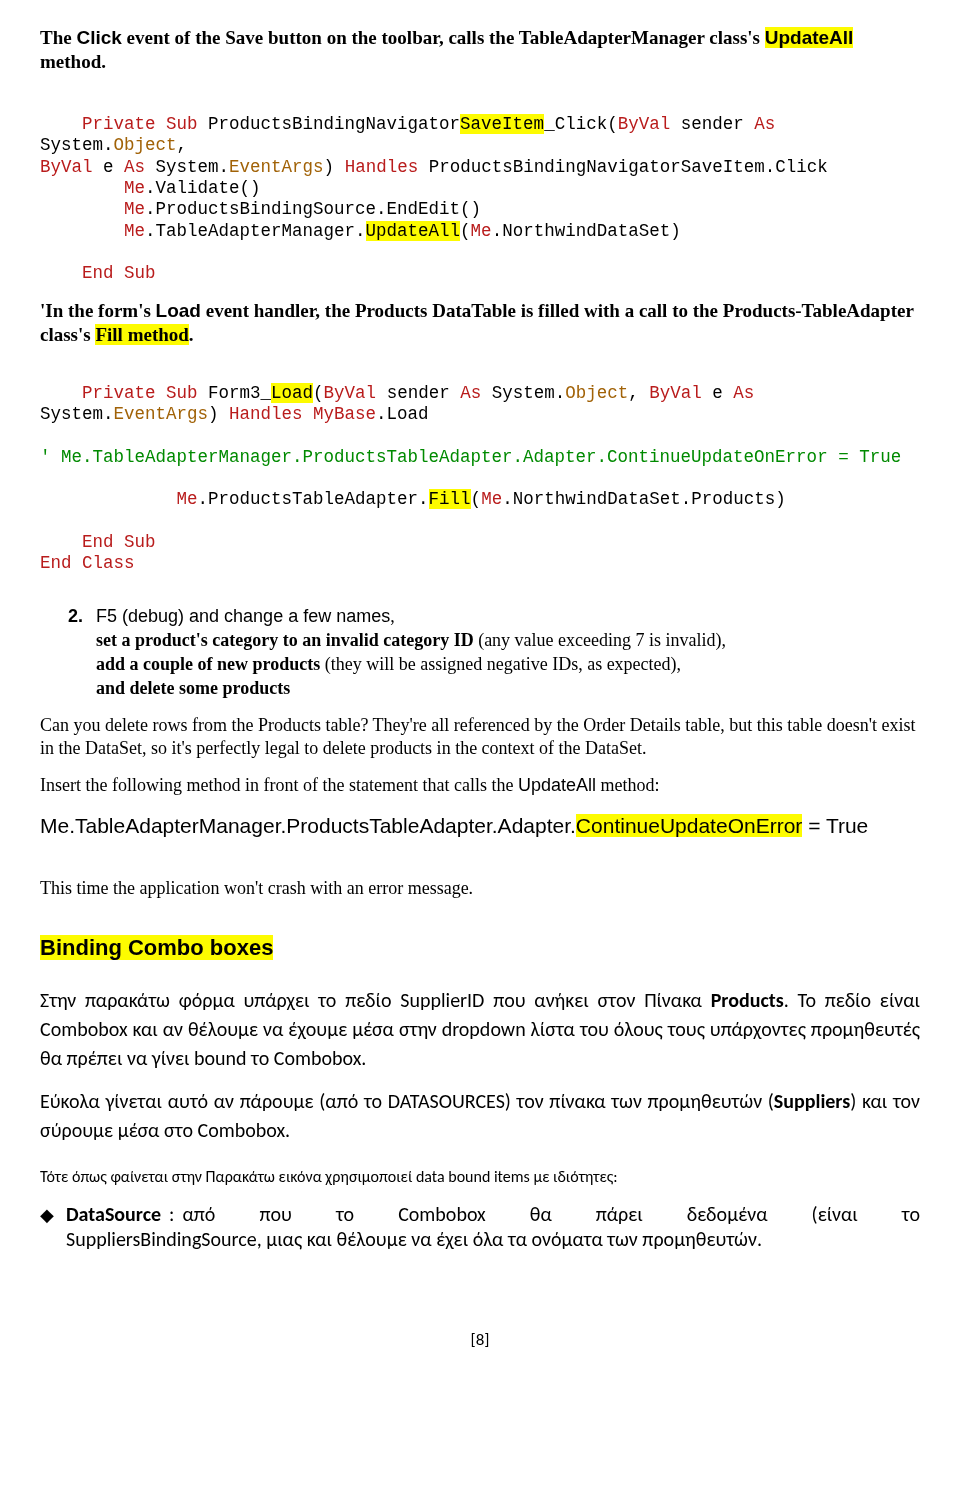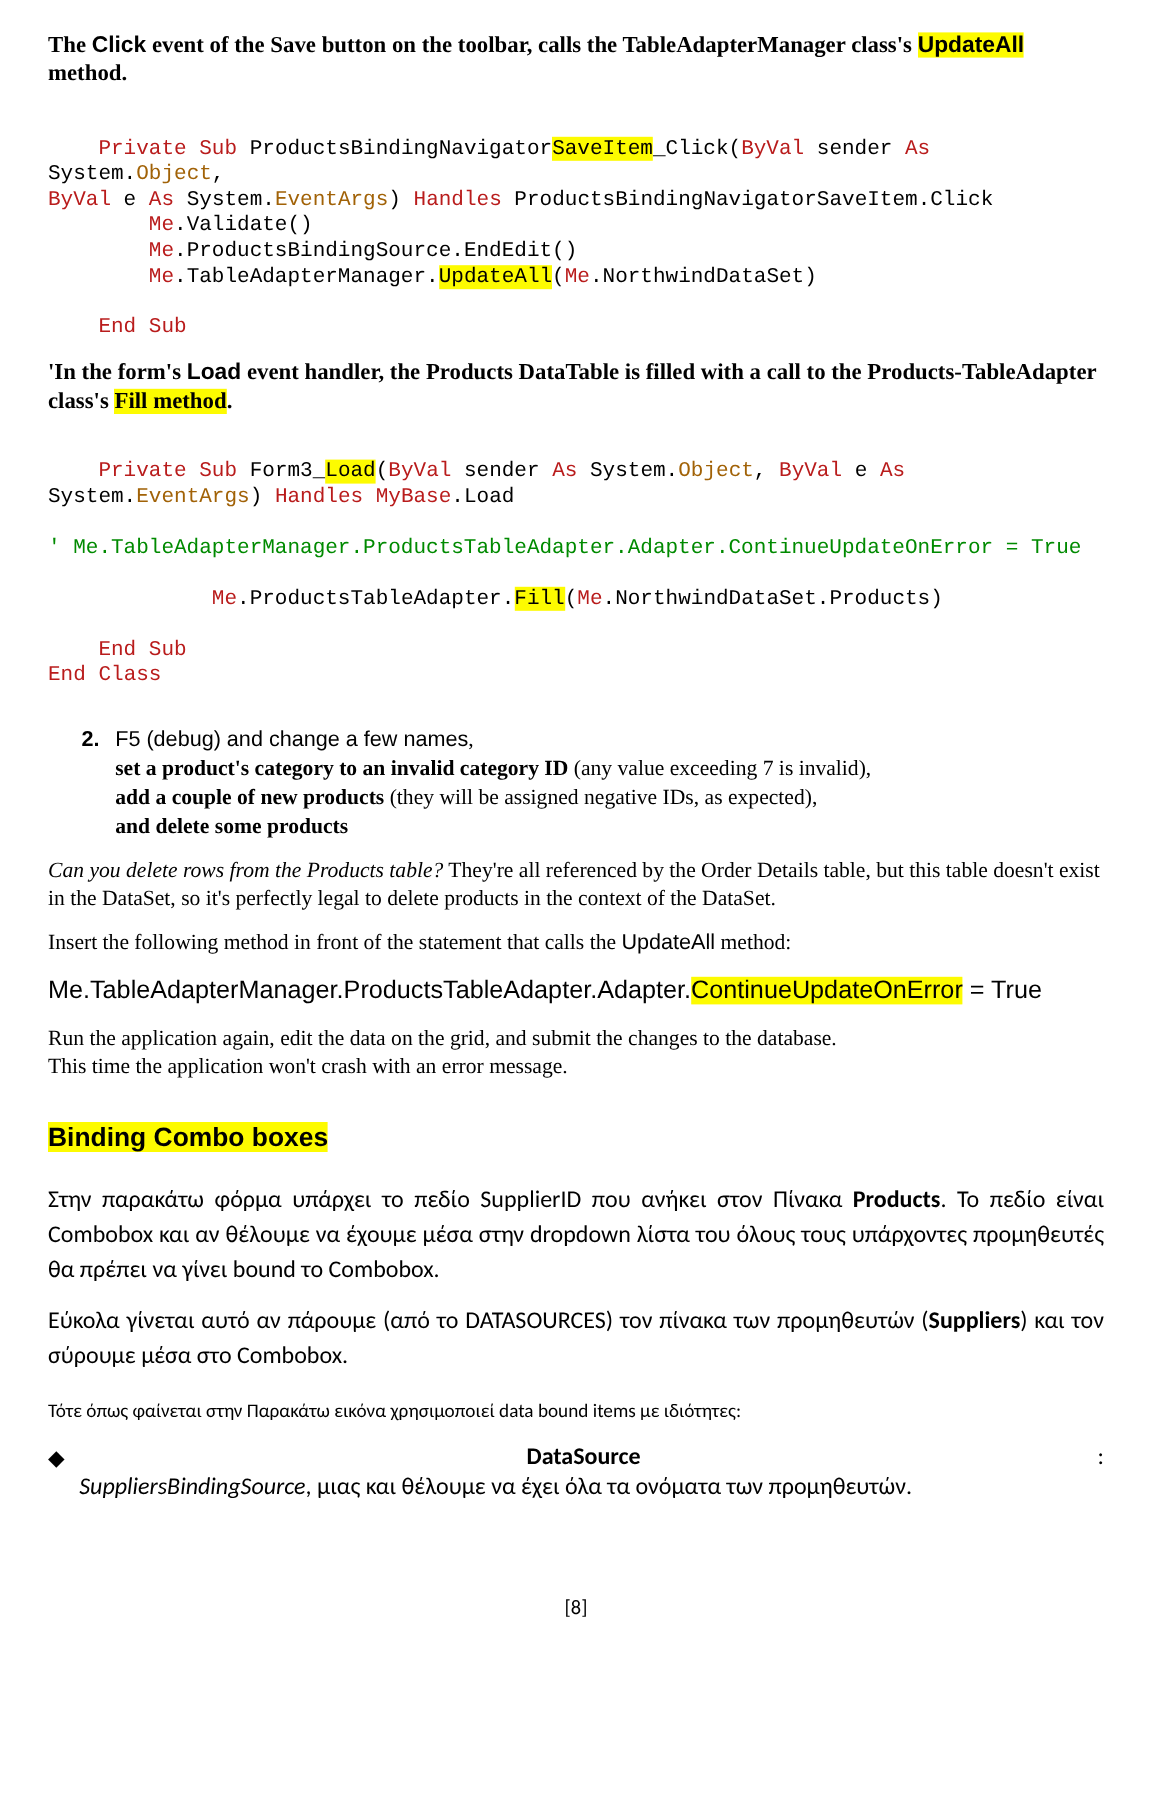--- a/index.html
+++ b/index.html
@@ -19,21 +19,21 @@
     font-family: Consolas, "Courier New", monospace;
     font-size: 17.5px;
     white-space: pre-wrap;
     line-height: 1.22;
   }
   .kw  { color: #b91c1c; }
   .tp  { color: #a16207; }
   .cmt { color: #008a00; }
   .hl  { background: #fdfb00; }
   .bold { font-weight: bold; }
-  .italic { font-style: italic; }
+  .italic { }
 
   .para { margin: 14px 0; }
   .para-tight { margin: 6px 0; }
   .justify { text-align: justify; }
 
   ol.custom {
     list-style: none;
     padding: 0;
     margin: 30px 0 14px 28px;
     font-size: 18px;
@@ -99,21 +99,21 @@
 
 <div class="para" style="font-size:18px;">
   <span>Insert the following method in front of the statement that calls the </span><span class="arial">UpdateAll</span><span> method:</span>
 </div>
 
 <div class="arial" style="font-size:21px; margin:16px 0 14px 0;">
   <span>Me.TableAdapterManager.ProductsTableAdapter.Adapter.</span><span class="hl">ContinueUpdateOnError</span><span> = True</span>
 </div>
 
 <div class="para-tight" style="font-size:18px;">
-  <span>Run the application again, edit the data on the grid, and submit the changes to the database.</span><br>
+  <br>
   <span>This time the application won't crash with an error message.</span>
 </div>
 
 <div style="margin:34px 0 24px 0;">
   <span class="arial-bold-big hl">Binding Combo boxes</span>
 </div>
 
 <div class="para calibri justify" style="font-size:20px; line-height:1.45;">
   <span>Στην παρακάτω φόρμα υπάρχει το πεδίο SupplierID που ανήκει στον Πίνακα </span><span class="bold">Products</span><span>. Το πεδίο είναι Combobox και αν θέλουμε να έχουμε μέσα στην dropdown λίστα του όλους τους υπάρχοντες προμηθευτές θα πρέπει να γίνει bound το Combobox.</span>
 </div>
@@ -122,19 +122,20 @@
   <span>Εύκολα γίνεται αυτό αν πάρουμε (από το DATASOURCES) τον πίνακα των προμηθευτών (</span><span class="bold">Suppliers</span><span>) και τον σύρουμε μέσα στο Combobox.</span>
 </div>
 
 <div class="para calibri" style="font-size:16px; margin-top:22px;">Τότε όπως φαίνεται στην Παρακάτω εικόνα χρησιμοποιεί data bound items με ιδιότητες:</div>
 
 <div class="diamond-list calibri" style="font-size:20px;">
   <div class="diamond-row">
     <span class="dia">◆</span>
     <span class="before-colon"><span class="bold">DataSource</span></span>
     <span class="before-colon"> :</span>
+    <span style="flex:1; text-align:justify; text-align-last:justify;">από που το Combobox θα πάρει δεδομένα (είναι το</span>
   </div>
   <div style="margin-left:26px;">
     <span class="italic">SuppliersBindingSource</span><span>, μιας και θέλουμε να έχει όλα τα ονόματα των προμηθευτών.</span>
   </div>
 </div>
 
 <div class="pagefoot">[8]</div>
 
 </body></html>

